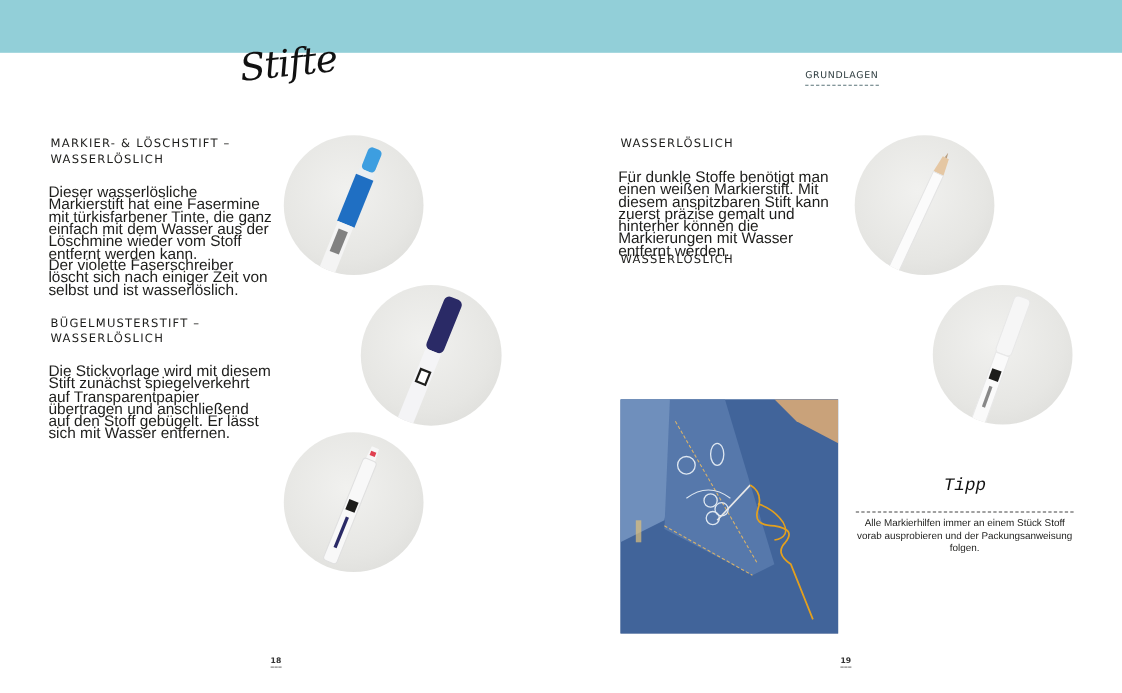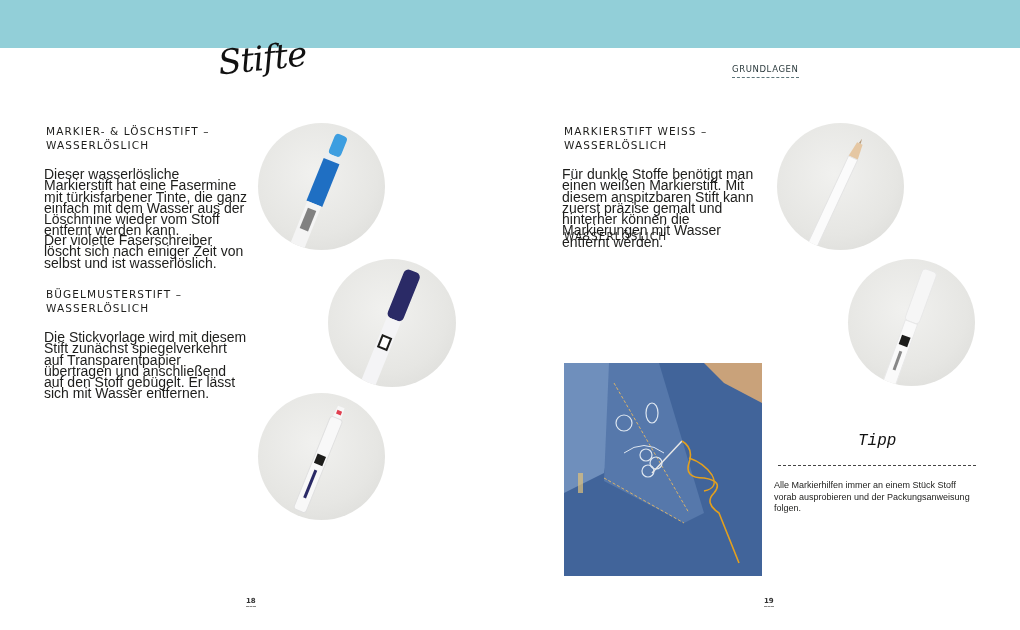--- a/index.html
+++ b/index.html
@@ -36,21 +36,21 @@
   }
 
   .photo {
     position: absolute; left: 564px; top: 363px; width: 198px; height: 213px; overflow: hidden;
     background: linear-gradient(160deg, #6d8db7 0%, #4a6ea3 35%, #3c5f95 60%, #34548a 100%);
   }
 
   .tipp-title { position: absolute; left: 858px; top: 432px; font-family: Liberation Mono, monospace;
     font-style: italic; font-size: 16px; color: #111; }
   .tipp-rule { position: absolute; left: 778px; top: 465px; width: 198px; border-top: 1px dashed #444; }
-  .tipp-text { position: absolute; left: 774px; top: 480px; width: 206px; 
+  .tipp-text { position: absolute; left: 774px; top: 470px; width: 206px; text-align: center;
     font-size: 9px; line-height: 11.5px; color: #1d1d1b; }
 
   .page-num { position: absolute; top: 597px; font-size: 7px; font-weight: bold; color: #333;
     font-family: "DejaVu Sans", sans-serif; padding-bottom: 1px; border-bottom: 1px dashed #888; }
 </style>
 </head>
 <body>
 
 <div class="topbar"></div>
 <div class="section-label">GRUNDLAGEN</div>
@@ -108,21 +108,20 @@
       <rect x="59" y="62" width="9" height="10" fill="#1d1d1b"></rect>
       <rect x="62" y="78" width="3" height="30" fill="#2a2a66"></rect>
     </g>
   </svg>
 </div>
 
 <div class="page-num" style="left:246px;">18</div>
 
 <div class="block" style="left:562px; top:124px; width:206px;">
   <div class="heading">
-    <span class="hl"><span class="line">MARKIERSTIFT WEISS –</span></span>
     <span class="hl"><span class="line">WASSERLÖSLICH</span></span>
   </div>
   <div class="body-text">Für dunkle Stoffe benötigt man einen weißen Markierstift. Mit diesem anspitzbaren Stift kann zuerst präzise gemalt und hinterher können die Markierungen mit Wasser entfernt werden.</div>
 </div>
 
 <div class="block" style="left:562px; top:229px; width:206px;">
   <div class="heading">
     <span class="hl"><span class="line">WASSERLÖSLICH</span></span>
   </div>
 </div>

